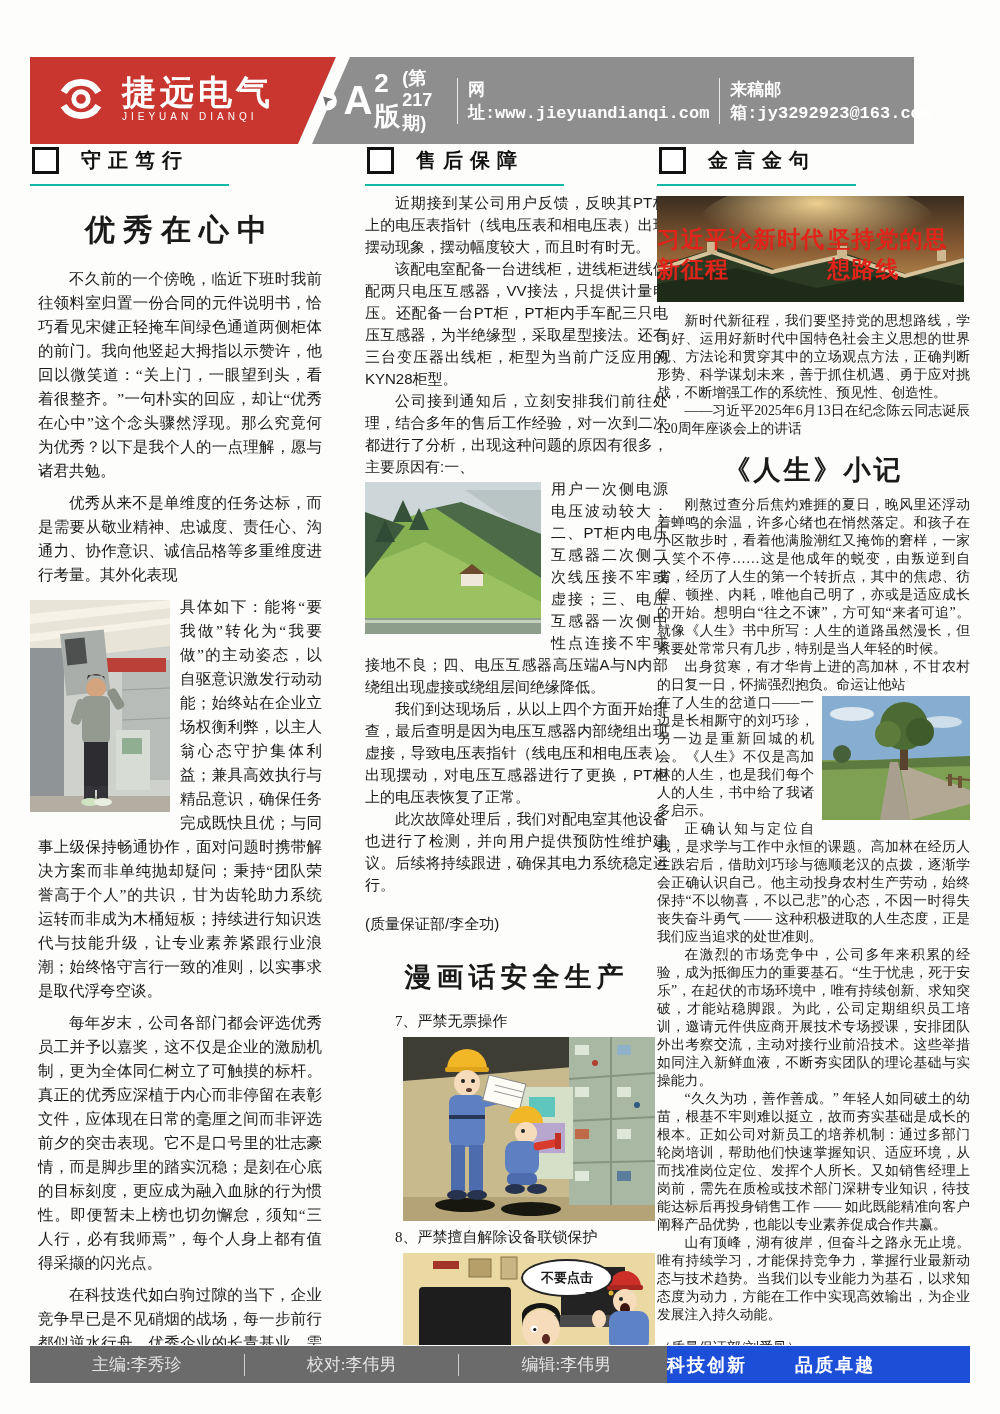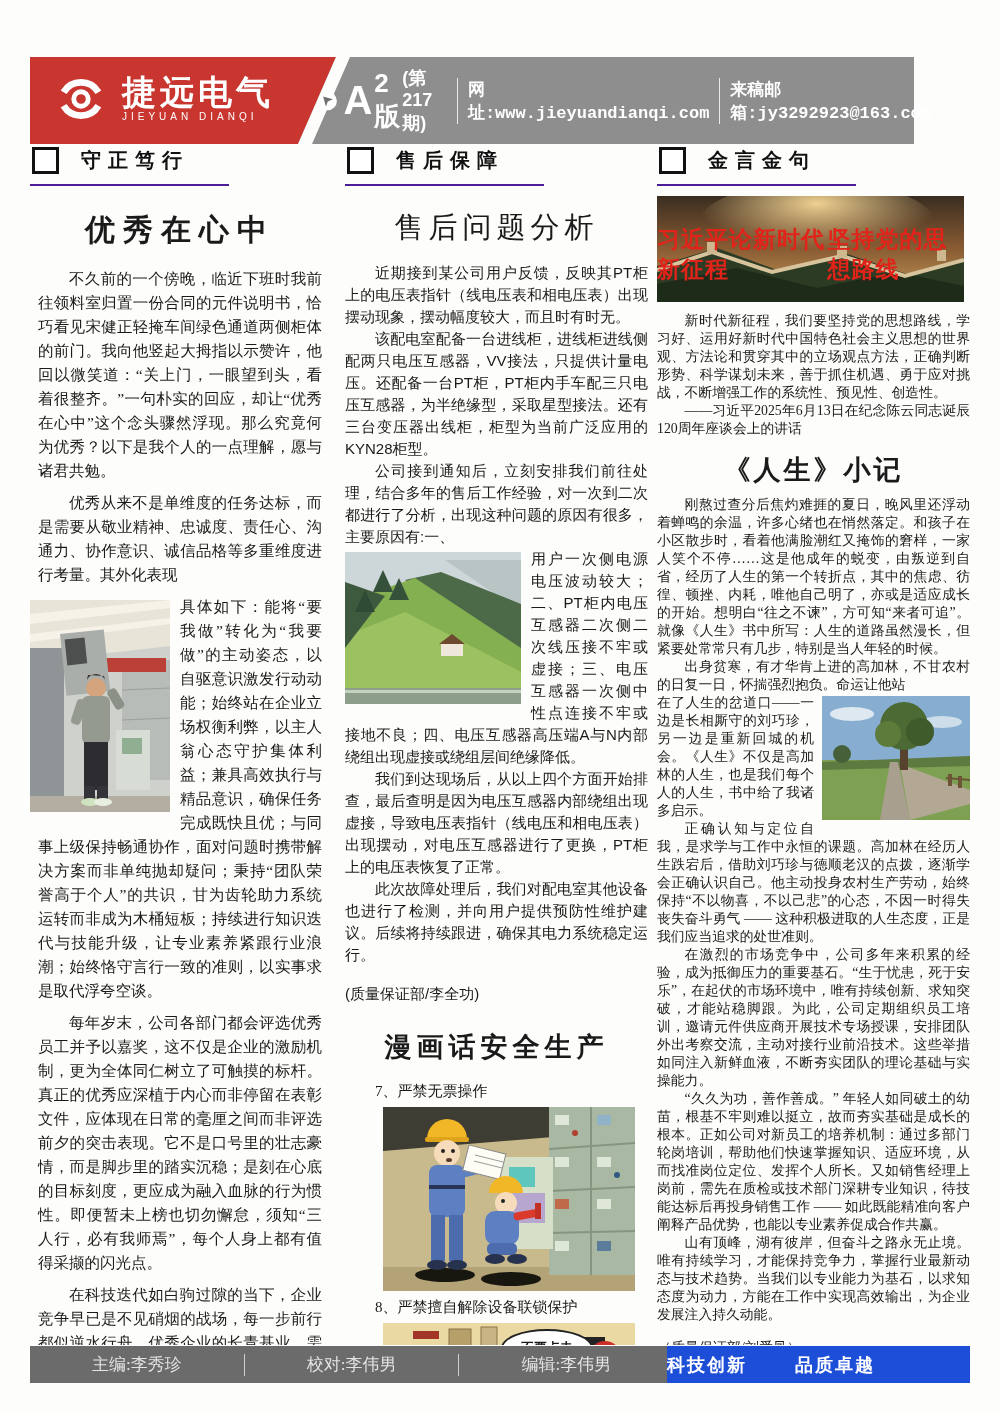--- a/index.html
+++ b/index.html
@@ -24,24 +24,24 @@
   .ed-a{font-size:40px;font-weight:bold;}
   .ed-ban{font-size:26px;font-weight:bold;margin-left:2px;}
   .ed-issue{font-size:18px;font-weight:bold;margin-left:2px;}
   .meta-div{height:46px;border-left:1px solid #e9e9e9;margin:0 10px;}
   .meta-url,.meta-mail{font-family:"Liberation Mono","DejaVu Sans Mono",monospace;
                        font-size:17px;font-weight:bold;letter-spacing:0;}
 
   
   .col{position:absolute;top:147px;height:1198px;overflow:hidden;}
   .col1{left:30px;width:300px;}
-  .col2{left:345px;width:303px;}
+  .col2{left:365px;width:303px;}
   .col3{left:657px;width:313px;}
 
-  .sec-head{display:inline-flex;align-items:center;gap:22px;border-bottom:2px solid #4c1d95;
+  .sec-head{display:inline-flex;align-items:center;gap:22px;border-bottom:2px solid #14b8a6;
             padding:0 40px 10px 2px;margin-bottom:6px;}
   .sec-box{width:21px;height:21px;border:3px solid #111;background:#fff;flex:0 0 auto;}
   .sec-title{font-family:"Liberation Sans","DejaVu Sans",sans-serif;
              font-size:20px;font-weight:bold;letter-spacing:7px;color:#111;white-space:nowrap;}
 
   .art-title1{font-family:"Liberation Sans","DejaVu Sans",sans-serif;text-align:center;
               font-size:30px;font-weight:bold;letter-spacing:8px;margin:18px 0 16px;}
   .art-title2{text-align:center;font-size:29px;font-weight:400;letter-spacing:5px;margin:16px 0 14px;}
   .art-title3{text-align:center;font-size:27px;font-weight:bold;letter-spacing:3px;margin:14px 0 8px;}
   .art-title4{font-family:"Liberation Sans","DejaVu Sans",sans-serif;text-align:center;
@@ -169,21 +169,20 @@
     <p class="para">每年岁末，公司各部门都会评选优秀员工并予以嘉奖，这不仅是企业的激励机制，更为全体同仁树立了可触摸的标杆。真正的优秀应深植于内心而非停留在表彰文件，应体现在日常的毫厘之间而非评选前夕的突击表现。它不是口号里的壮志豪情，而是脚步里的踏实沉稳；是刻在心底的目标刻度，更应成为融入血脉的行为惯性。即便暂未上榜也切勿懈怠，须知“三人行，必有我师焉”，每个人身上都有值得采撷的闪光点。</p>
     <p class="para">在科技迭代如白驹过隙的当下，企业竞争早已是不见硝烟的战场，每一步前行都似逆水行舟。优秀企业的长青基业，需要全体员工以基石之姿合力托举，容不得任何一块绊脚石阻碍进程。作为企业大厦的根基，我们既要在专业领域纵向深耕，亦需在协作维度横向拓展，以“多做一分”的自觉精进自我。“人人争做优秀员工，人人皆为优秀员工”不应仅是口号，更要成为刻在工作日常里的最终注脚。愿你我皆以匠心致初心，在精进之路上步履不停！</p>
     
   </section>
 
   <section class="col col2">
     <div class="sec-head">
       <span class="sec-box"></span>
       <span class="sec-title">售后保障</span>
     </div>
-    <h1 class="art-title2">售后问题分析</h1>
     <p class="para">近期接到某公司用户反馈，反映其PT柜上的电压表指针（线电压表和相电压表）出现摆动现象，摆动幅度较大，而且时有时无。</p>
     <p class="para">该配电室配备一台进线柜，进线柜进线侧配两只电压互感器，VV接法，只提供计量电压。还配备一台PT柜，PT柜内手车配三只电压互感器，为半绝缘型，采取星型接法。还有三台变压器出线柜，柜型为当前广泛应用的KYN28柜型。</p>
     <p class="para">公司接到通知后，立刻安排我们前往处理，结合多年的售后工作经验，对一次到二次都进行了分析，出现这种问题的原因有很多，主要原因有:一、</p>
     <div>
       <span class="photo photo2">
         <svg viewBox="0 0 176 152" preserveAspectRatio="none">
           <rect width="176" height="152" fill="#c6cfd2"></rect>
           <rect width="176" height="60" fill="#cdd6d8"></rect>
           <polygon points="100,8 176,60 176,8" fill="#b9c4c4"></polygon>
           <polygon points="60,28 176,110 176,52 96,20" fill="#4c6a48"></polygon>

